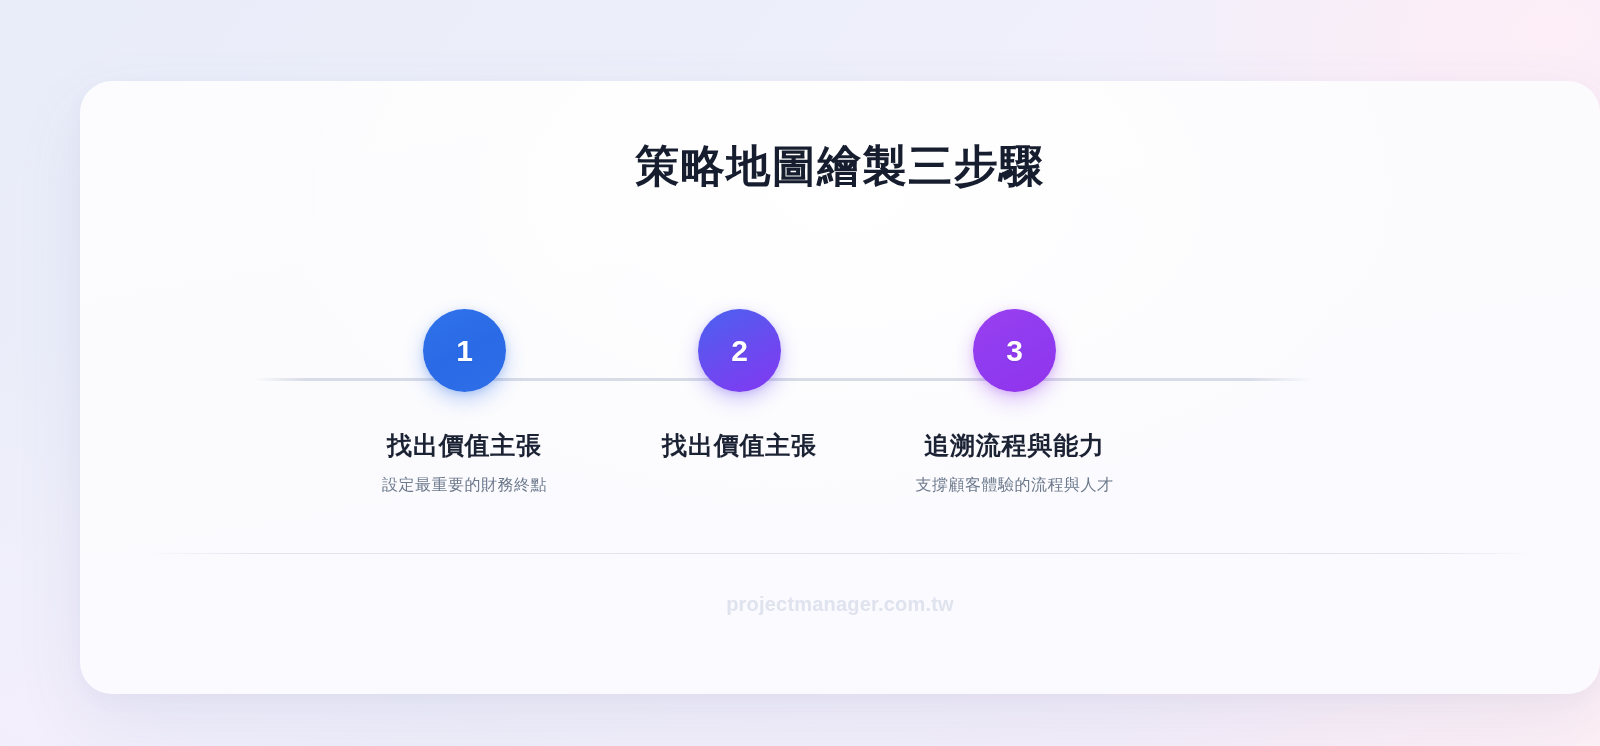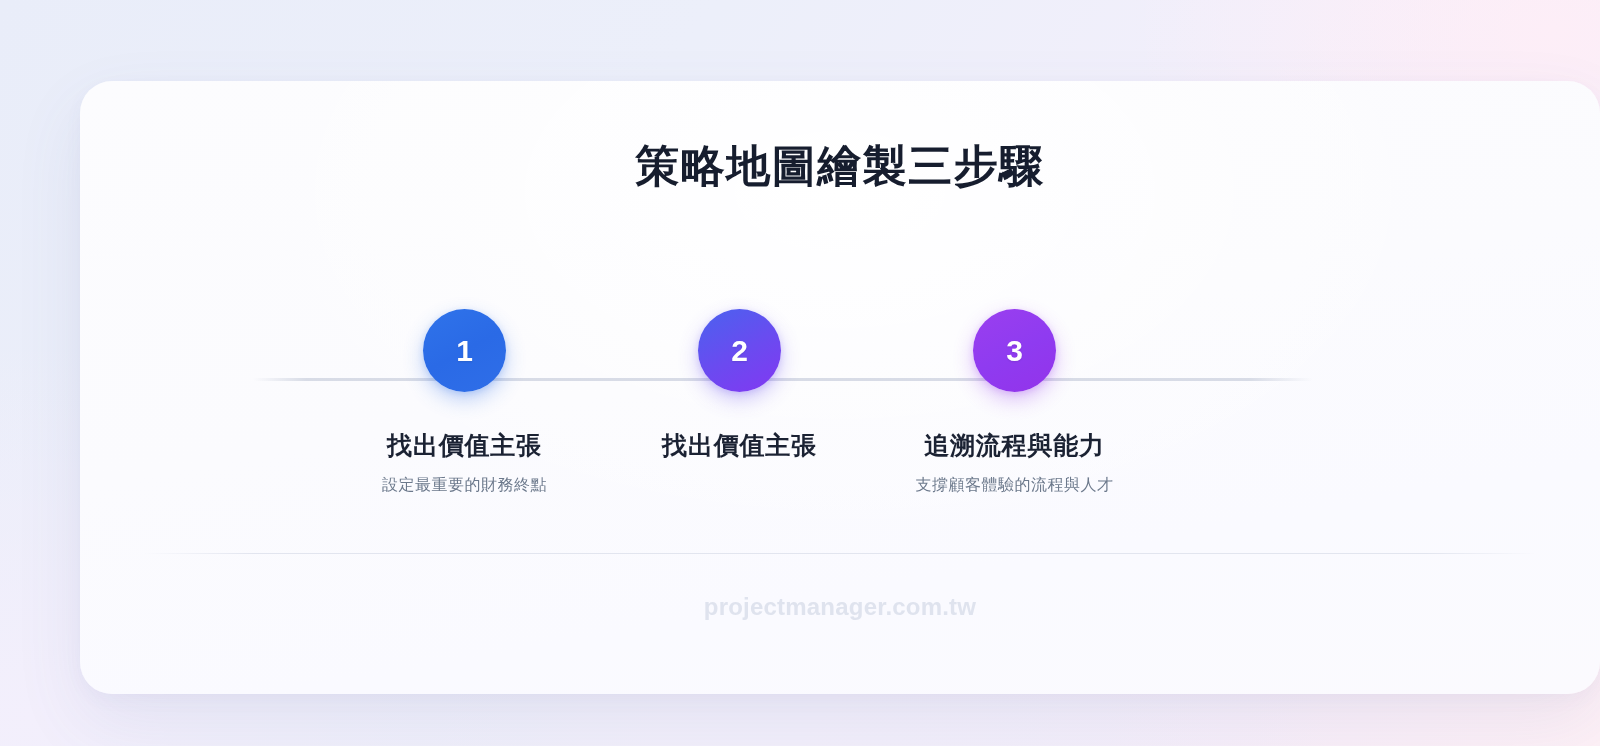--- a/index.html
+++ b/index.html
@@ -174,21 +174,21 @@
 
   .footer {
     position: absolute;
     left: 0;
     right: 0;
     top: 512px;
     text-align: center;
   }
 
   .footer-text {
-    font-size: 24px;
+    font-size: 20px;
     font-weight: 700;
     letter-spacing: 0.2px;
     color: #dfe3ee;
   }
 </style>
 </head>
 <body>
 
 <div class="bg-root">
 

